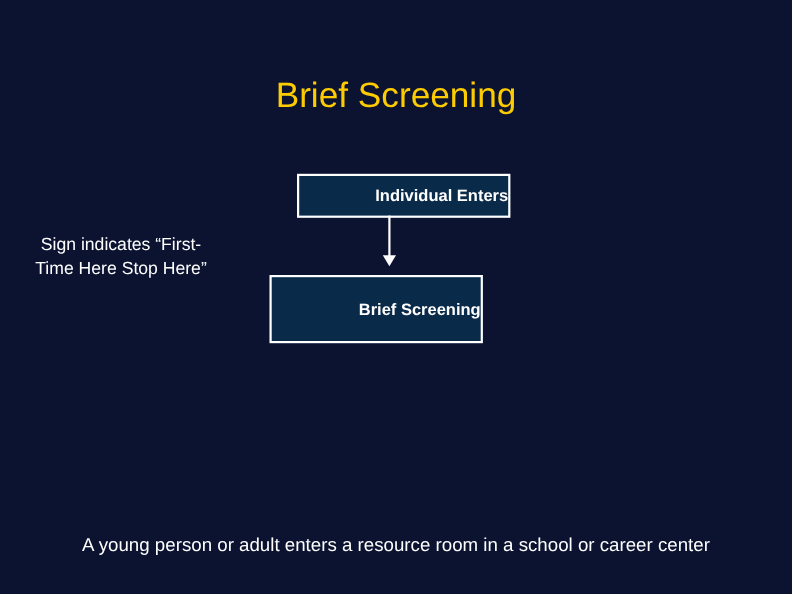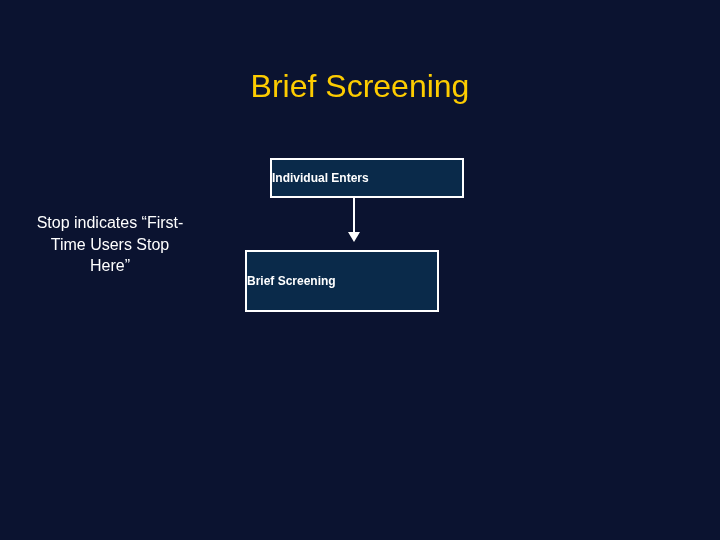--- a/index.html
+++ b/index.html
@@ -1,18 +1,18 @@
 <!DOCTYPE html>
 <html><head>
 <meta charset="utf-8">
 <style>
   html,body{margin:0;padding:0;width:720px;height:540px;background:#0b1330;font-family:Arial,Helvetica,sans-serif;color:#fff;overflow:hidden}
   .slide{position:relative;width:720px;height:532px}
   .title{position:absolute;top:68px;left:0;width:100%;text-align:center;font-size:32px;color:#fdcc00;font-weight:400}
-  .box{position:absolute;border:2px solid #fff;background:#0a2a4a;color:#fff;text-align:center;font-size:12px;font-weight:700;display:flex;align-items:center;justify-content:flex-start}
+  .box{position:absolute;border:2px solid #fff;background:#0a2a4a;color:#fff;text-align:center;font-size:15px;font-weight:700;display:flex;align-items:center;justify-content:flex-end}
   .box1{left:270px;top:158px;width:190px;height:36px}
   .box2{left:245px;top:250px;width:190px;height:58px}
   .arrow{position:absolute;left:353px;top:196px;width:2px;height:44px;background:#fff}
   .arrow::after{content:"";position:absolute;left:-5px;bottom:-2px;width:0;height:0;border-left:6px solid transparent;border-right:6px solid transparent;border-top:10px solid #fff}
   .side{position:absolute;color:#fff;font-size:16px;text-align:center;line-height:1.35}
   .sideL{left:30px;top:212px;width:160px}
   .sideR{right:46px;top:212px;width:170px}
   .caption{position:absolute;left:0;bottom:26px;width:100%;text-align:center;color:#fff;font-size:17px}
 </style>
 </head>
@@ -24,15 +24,16 @@
   <div class="box box1">
     <span>Individual Enters</span>
   </div>
 
   <div class="arrow"></div>
 
   <div class="box box2">
     <span>Brief Screening</span>
   </div>
 
-  <div class="side sideL">Stop indicates “First-Time Users Stop Here”</div>
+  <div class="side sideL">Sign indicates “First-Time Here Stop Here”</div>
 
+  <div class="caption">A young person or adult enters a resource room in a school or career center</div>
 </div>
 
 </body></html>

